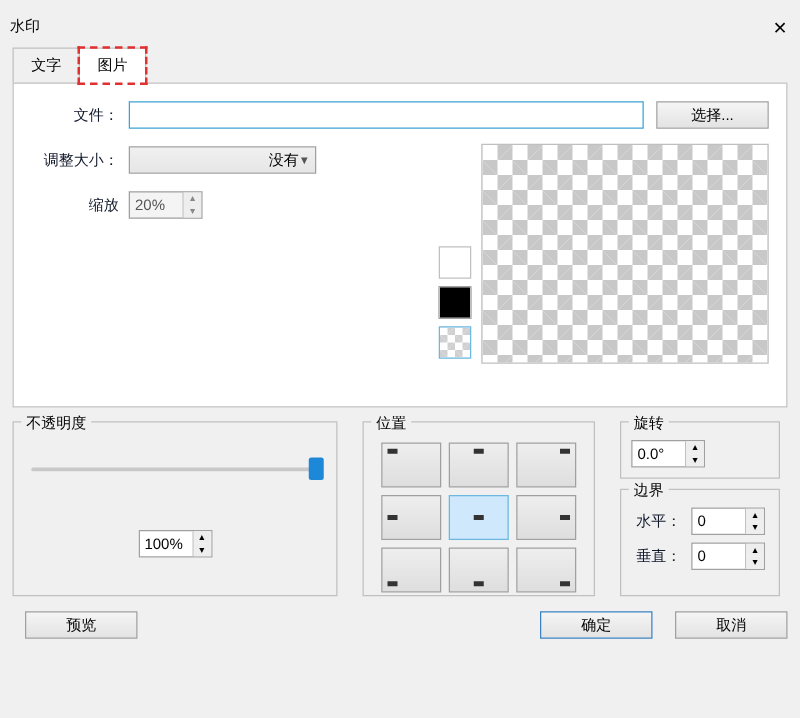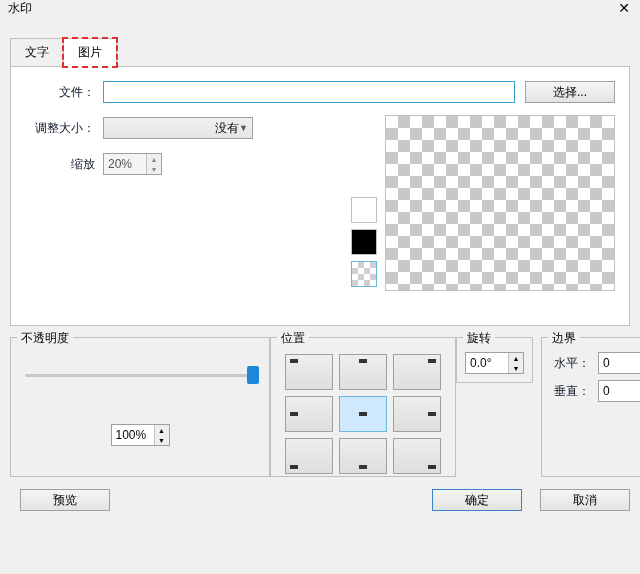--- a/index.html
+++ b/index.html
@@ -1,18 +1,18 @@
 <!DOCTYPE html>
 <html><head>
 <meta charset="utf-8">
 <style>
 *{box-sizing:border-box;margin:0;padding:0;font-family:"Microsoft YaHei",SimSun,sans-serif;font-size:12px}
 body{background:#f0f0f0;width:640px;height:574px;overflow:hidden}
 .window{width:640px;height:574px;background:#f0f0f0;display:flex;flex-direction:column}
-.titlebar{height:30px;display:flex;align-items:flex-start;padding:0 8px;background:#f0f0f0}
+.titlebar{height:30px;display:flex;align-items:flex-end;padding:0 8px;background:#f0f0f0}
 .title{flex:1}
 .close{width:16px;height:16px;cursor:pointer;display:flex;align-items:center;justify-content:center;font-size:14px}
 .tabs{display:flex;padding:8px 10px 0 10px}
 .tab{padding:5px 14px;border:1px solid #c0c0c0;background:#f0f0f0;cursor:pointer;margin-right:-1px;position:relative}
 .tab.active{background:#fff;border-bottom:1px solid #fff;z-index:2}
 .tab.highlight{outline:2px dashed #e03030;outline-offset:-1px}
 .pane{margin:0 10px 10px 10px;background:#fff;border:1px solid #c0c0c0;padding:14px 14px 16px 14px;position:relative;top:-1px;height:260px}
 .row{display:flex;align-items:center;margin-bottom:14px}
 .lbl{width:78px;text-align:right;padding-right:8px;color:#0f172a}
 .file-input{flex:1;height:22px;border:1px solid #3ba3d4;padding:2px 4px;background:#fff}
@@ -22,34 +22,34 @@
 .spin.disabled{background:#f4f4f4;color:#888}
 .spin input{border:none;width:42px;padding:0 4px;background:transparent;height:20px;outline:none}
 .spin .arrows{display:flex;flex-direction:column;border-left:1px solid #c0c0c0}
 .spin .arrows div{width:14px;height:10px;display:flex;align-items:center;justify-content:center;font-size:7px;line-height:1;cursor:pointer;background:#eee}
 .preview-area{position:absolute;right:14px;top:48px;width:230px;height:176px;border:1px solid #c0c0c0;background-image:linear-gradient(45deg,#c8c8c8 25%,transparent 25%),linear-gradient(-45deg,#c8c8c8 25%,transparent 25%),linear-gradient(45deg,transparent 75%,#c8c8c8 75%),linear-gradient(-45deg,transparent 75%,#c8c8c8 75%);background-size:24px 24px;background-position:0 0,0 12px,12px -12px,-12px 0;background-color:#fff}
 .swatches{position:absolute;right:252px;top:130px;display:flex;flex-direction:column;gap:6px}
 .swatch{width:26px;height:26px;border:1px solid #c0c0c0;cursor:pointer}
 .swatch.white{background:#fff}
 .swatch.black{background:#000}
 .swatch.checker{border:1px solid #6bb8e0;background-image:linear-gradient(45deg,#d0d0d0 25%,transparent 25%),linear-gradient(-45deg,#d0d0d0 25%,transparent 25%),linear-gradient(45deg,transparent 75%,#d0d0d0 75%),linear-gradient(-45deg,transparent 75%,#d0d0d0 75%);background-size:12px 12px;background-position:0 0,0 6px,6px -6px,-6px 0;background-color:#fff}
-.lower{display:flex;padding:0 10px;gap:0}
+.lower{display:flex;padding:0 10px;gap:20px}
 .group{border:1px solid #c0c0c0;background:#f0f0f0;padding:8px;position:relative}
 .group-title{position:absolute;top:-8px;left:6px;background:#f0f0f0;padding:0 4px}
 .g-opacity{width:260px;height:140px}
 .slider-track{position:relative;height:24px;margin:18px 6px 0 6px}
 .track-line{position:absolute;top:10px;left:0;right:0;height:3px;background:#c8c8c8;border-radius:2px}
 .thumb{position:absolute;right:-4px;top:2px;width:12px;height:18px;background:#1e88d8;border-radius:2px;cursor:pointer}
 .opacity-spin{margin:36px auto 0;display:flex;justify-content:center}
 .g-pos{width:186px;height:140px}
 .pos-grid{display:grid;grid-template-columns:repeat(3,48px);grid-template-rows:repeat(3,36px);gap:6px;justify-content:center;margin-top:8px}
 .pos-cell{border:1px solid #a0a0a0;background:linear-gradient(#eee,#dedede);display:flex;align-items:center;justify-content:center;cursor:pointer}
 .pos-cell.sel{background:#cfe8fb;border-color:#6bb8e0}
 .pos-dot{width:8px;height:4px;background:#333}
-.g-right{width:128px;display:flex;flex-direction:row;gap:8px}
+.g-right{width:128px;display:flex;flex-direction:column;gap:8px}
 .g-rot{height:46px}
 .g-border{flex:1}
 .brow{display:flex;align-items:center;margin-top:6px}
 .brow .lbl{width:48px}
 .footer{display:flex;padding:12px 10px;gap:8px;align-items:center}
 .footer .spacer{flex:1}
 .chev{font-size:9px;color:#555}
 </style>
 </head>
 <body>

